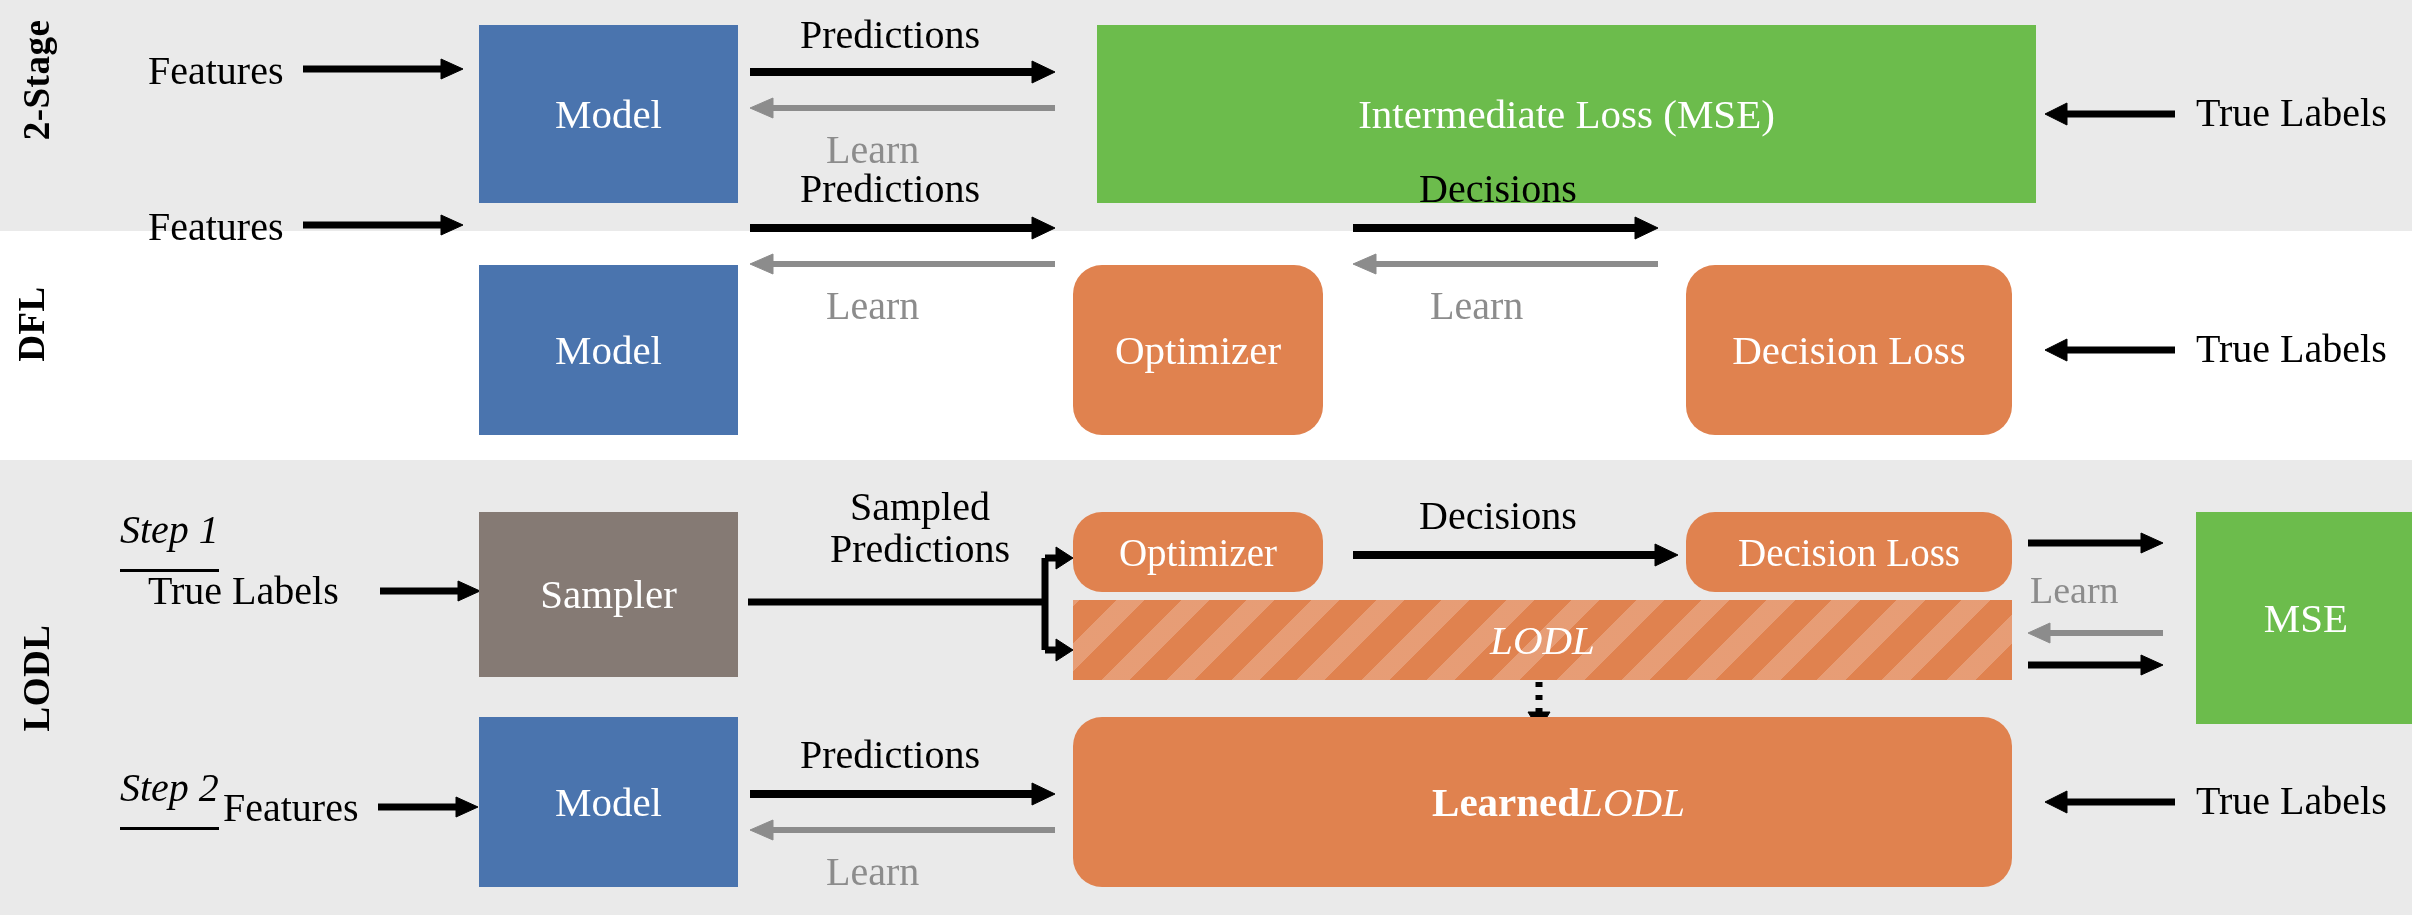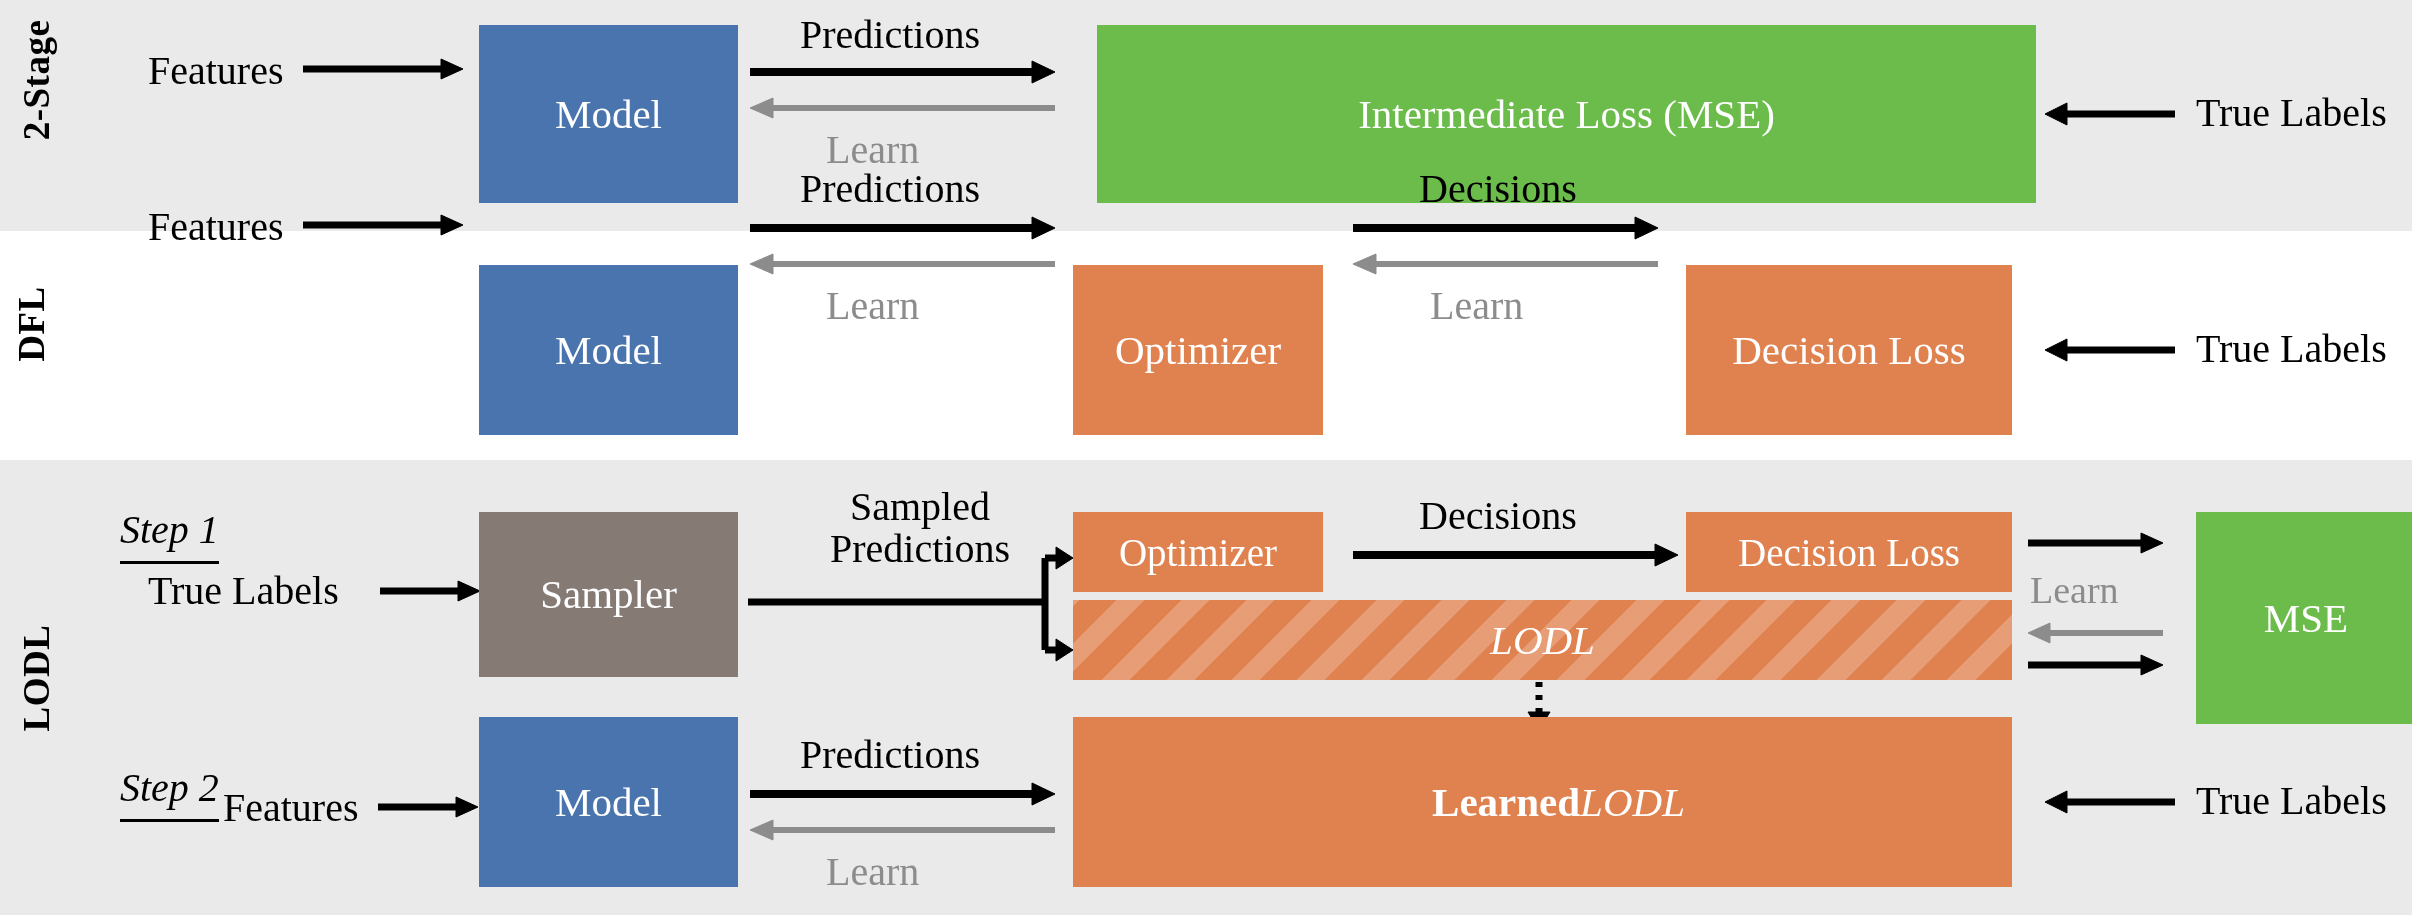--- a/index.html
+++ b/index.html
@@ -39,21 +39,21 @@
   .block{
     position:absolute;
     display:flex;align-items:center;justify-content:center;
     color:#ffffff;
     font-size:41px;
     line-height:1;
     box-sizing:border-box;
   }
   .blue{background:#4a74ae;}
   .green{background:#6cbc4c;margin-left:24px;}
-  .orange{background:#e0824f;}
+  .orange{background:#e0824f;border-radius:29px;}
   .taupe{background:#857a74;}
   .hatched{
     background-color:#e0824f;
     background-image:repeating-linear-gradient(
         -45deg,
         rgba(255,255,255,0.00) 0px,
         rgba(255,255,255,0.00) 26px,
         rgba(255,255,255,0.22) 26px,
         rgba(255,255,255,0.22) 46px);
   }
@@ -66,21 +66,21 @@
     line-height:1.05;
     white-space:nowrap;
   }
   .txt.center{text-align:center;}
   .step{
     position:absolute;
     font-style:italic;
     font-size:40px;
     color:#000;
     border-bottom:3px solid #000;
-    padding-bottom:8px;
+    padding-bottom:16px;
     white-space:nowrap;
   }
   .learn{
     position:absolute;
     color:#8c8c8c;
     font-size:40px;
     white-space:nowrap;
   }
 
   

